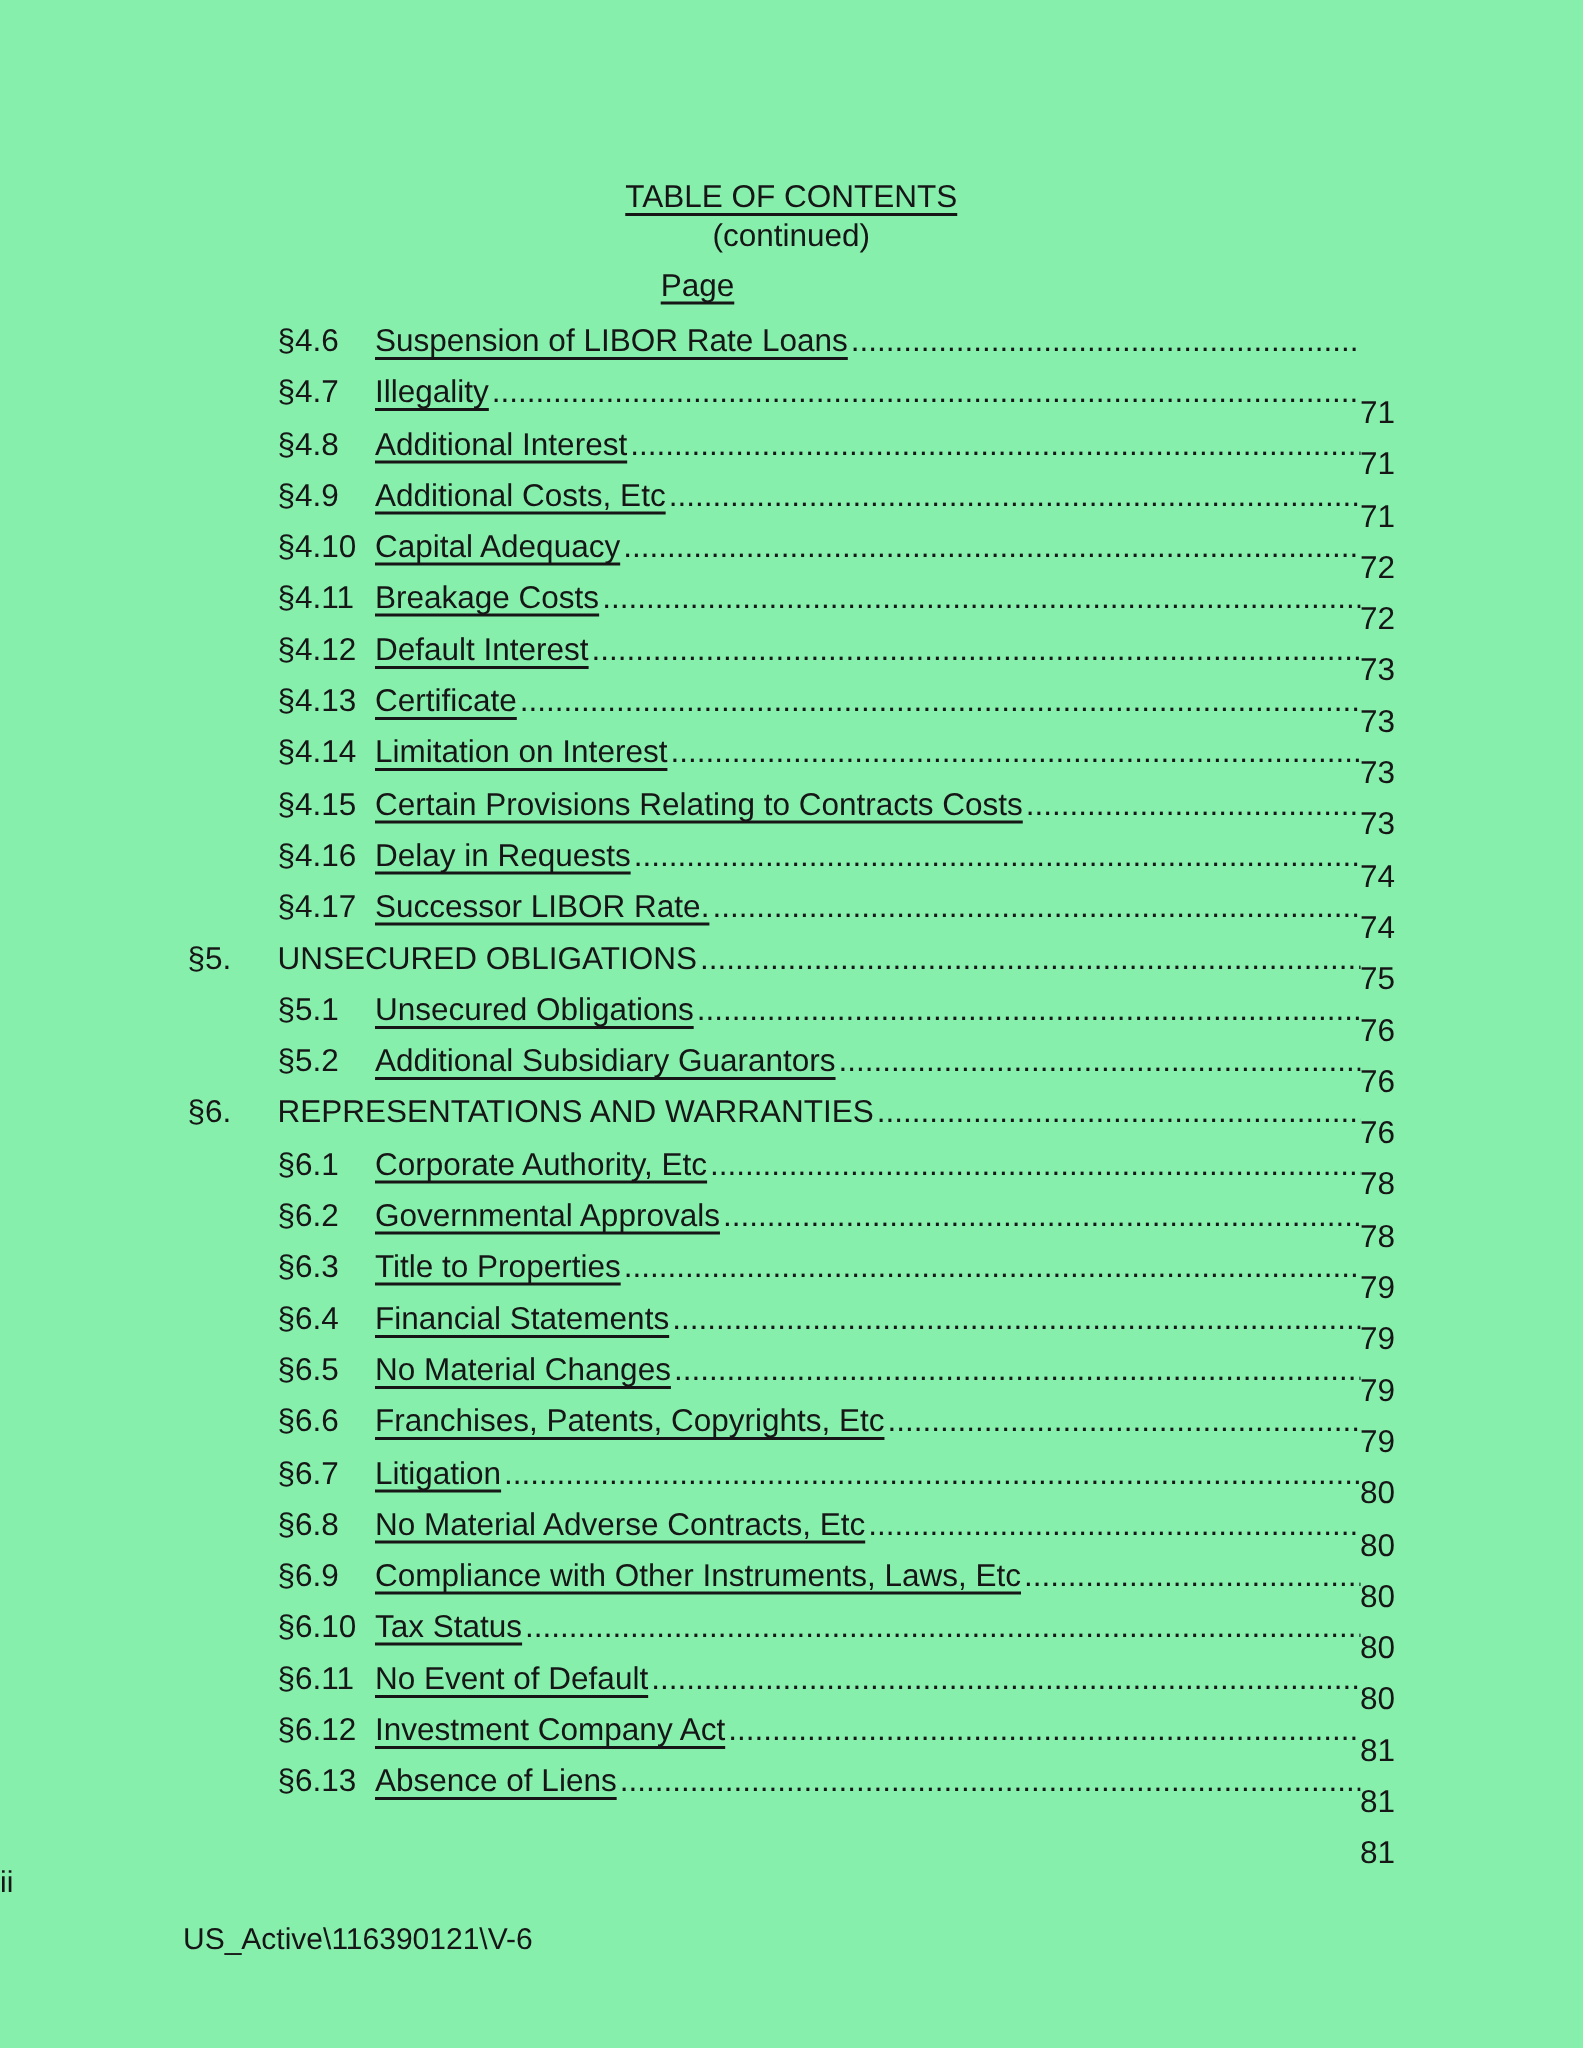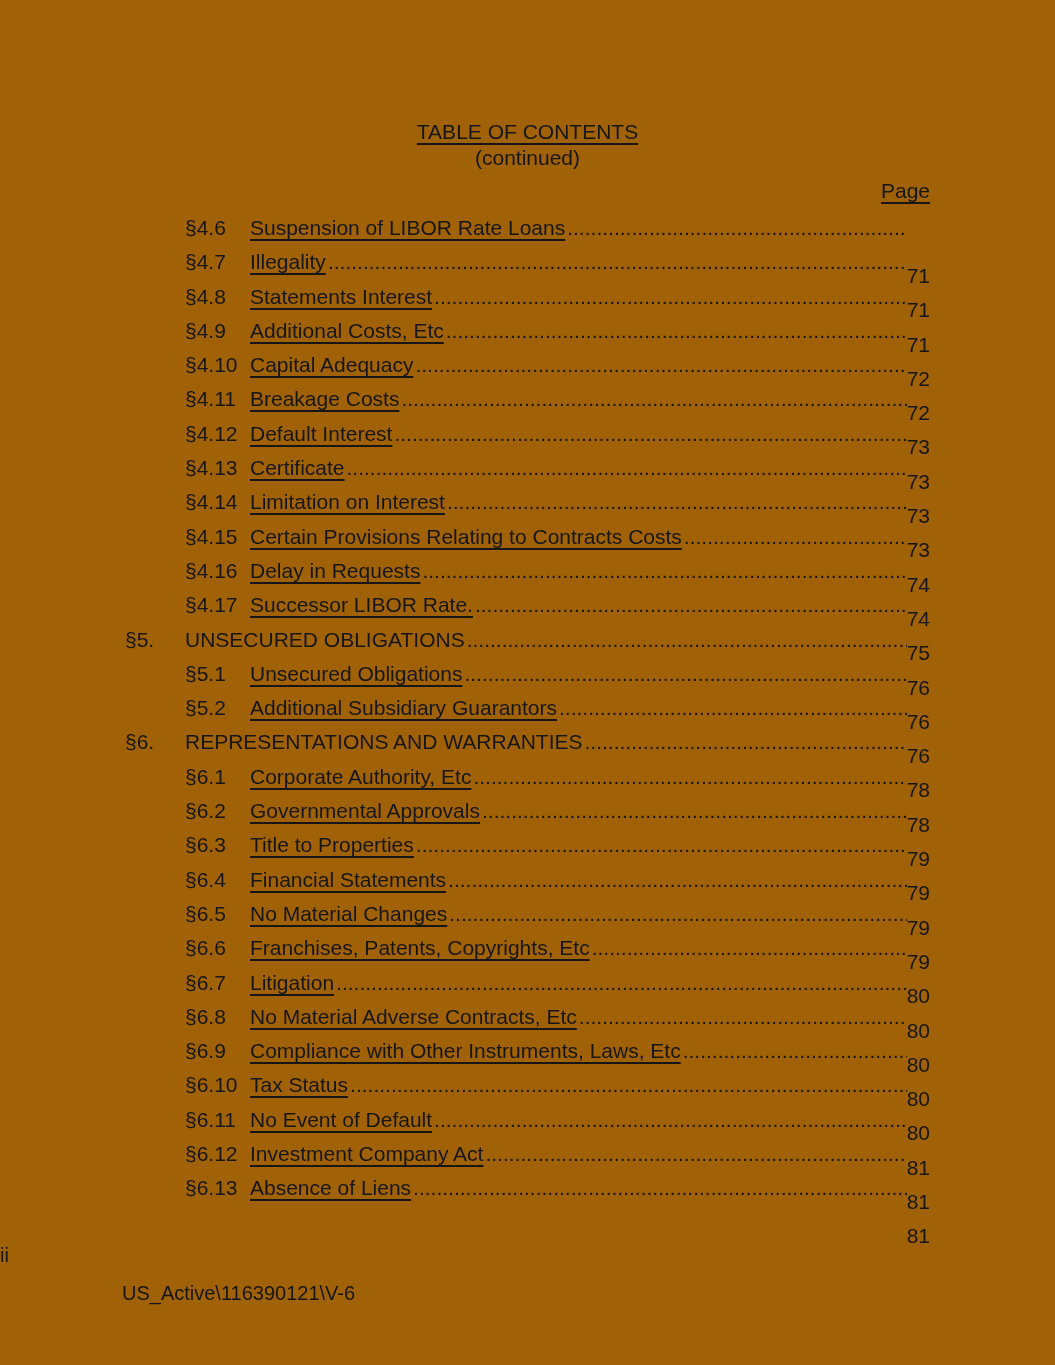--- a/index.html
+++ b/index.html
@@ -5,21 +5,21 @@
   html, body {
     margin: 0;
     padding: 0;
     background: #e8e8e8;
   }
   .page {
     position: relative;
     width: 1055px;
     height: 1365px;
     margin: 0 auto;
-    background: #a16207;
+    background: #86efac;
     color: #161616;
     font-family: "Liberation Sans", sans-serif;
     font-size: 21px;
     overflow: hidden;
   }
   .doc-header {
     padding-top: 120px;
     text-align: center;
     line-height: 1.15;
   }
@@ -28,21 +28,21 @@
     text-decoration: underline;
     text-decoration-thickness: 2px;
     text-underline-offset: 4px;
     text-decoration-skip-ink: none;
   }
   .doc-subtitle {
     margin-top: 2px;
   }
   .page-label-row {
     margin: 9px 125px 0 0;
-    text-align: right;
+    text-align: center;
   }
   .page-label {
     text-decoration: underline;
     text-decoration-thickness: 2px;
     text-underline-offset: 4px;
     text-decoration-skip-ink: none;
   }
   .toc {
     position: absolute;
     left: 125px;
@@ -122,21 +122,21 @@
         <span class="pageno">71</span>
       </div>
       <div class="row level-2">
         <span class="num">§4.7</span>
         <span class="title">Illegality</span>
         <span class="leader"></span>
         <span class="pageno">71</span>
       </div>
       <div class="row level-2">
         <span class="num">§4.8</span>
-        <span class="title">Statements Interest</span>
+        <span class="title">Additional Interest</span>
         <span class="leader"></span>
         <span class="pageno">71</span>
       </div>
       <div class="row level-2">
         <span class="num">§4.9</span>
         <span class="title">Additional Costs, Etc</span>
         <span class="leader"></span>
         <span class="pageno">72</span>
       </div>
       <div class="row level-2">

